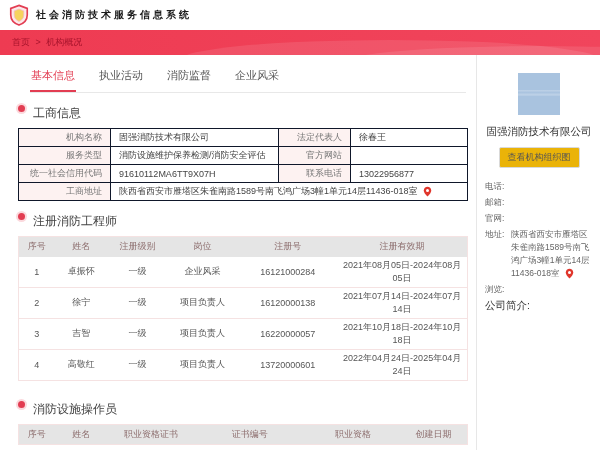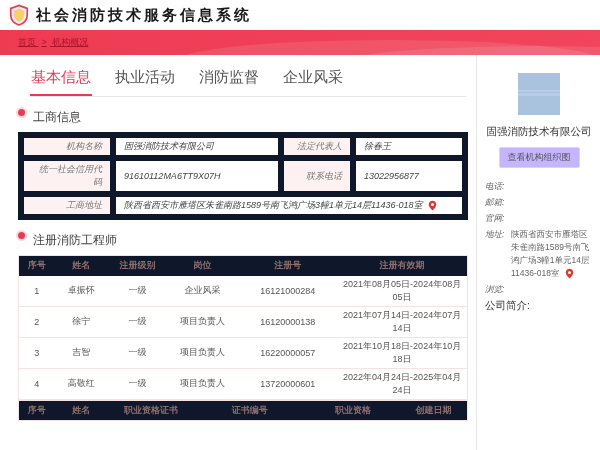--- a/index.html
+++ b/index.html
@@ -3,69 +3,69 @@
 <meta charset="utf-8">
 <style>
   * { margin:0; padding:0; box-sizing:border-box; }
   html,body { width:600px; height:450px; overflow:hidden; background:#f6f6f6;
     font-family:"Liberation Sans","DejaVu Sans",sans-serif; color:#333; }
   .page { width:600px; height:450px; overflow:hidden; background:#fff; }
 
   
   .top-header { height:30px; background:#fff; display:flex; align-items:center; padding-left:8px; }
   .logo { width:22px; height:22px; margin-right:6px; flex:0 0 auto; }
-  .app-title { font-size:15px; font-weight:bold; color:#1a1a1a; letter-spacing:3px; }
+  .app-title { font-size:10px; font-weight:bold; color:#1a1a1a; letter-spacing:3px; }
 
   
   .banner { height:25px; background:linear-gradient(90deg,#ee3b52,#f1455c); position:relative; overflow:hidden; }
   .banner::before { content:""; position:absolute; left:30%; top:10px; width:420px; height:40px;
     border-radius:50%; background:rgba(255,255,255,0.10); }
   .banner::after { content:""; position:absolute; left:55%; top:16px; width:420px; height:40px;
     border-radius:50%; background:rgba(255,255,255,0.10); }
-  .breadcrumb { position:absolute; left:18px; top:6px; font-size:9px; color:#a8142c; z-index:2;text-decoration:underline; }
+  .breadcrumb { position:absolute; left:12px; top:6px; font-size:9px; color:#a8142c; z-index:2; }
   .breadcrumb .crumb { cursor:pointer; }
   .breadcrumb .sep { margin:0 3px; }
 
   
   .content { display:flex; height:395px; background:#fff; }
   .main { width:477px; border-right:1px solid #e7e7e7; padding:0 8px 0 18px; overflow:hidden; }
   .sidebar { width:122px; padding:10px 6px 0 8px; overflow:hidden; }
 
   
   .tabs { display:flex; gap:22px; padding-top:9px; border-bottom:1px solid #e8e8e8; margin-left:12px; margin-right:2px; }
-  .tab { font-size:15px; color:#555; padding:4px 1px 7px; cursor:pointer; }
+  .tab { font-size:11px; color:#555; padding:4px 1px 7px; cursor:pointer; }
   .tab.active { color:#e23d52; border-bottom:2px solid #e23d52; }
 
   
   .section-title { display:flex; align-items:flex-start; font-size:12px; color:#444; margin:12px 0 6px 0; }
   .bullet { width:7px; height:7px; border-radius:50%; background:#e23d52; box-shadow:0 0 0 2px #fbd9dd; margin-right:8px; flex:0 0 auto; }
 
   
   table { border-collapse:collapse; width:100%; font-size:9px; color:#444; }
-  .biz-table th, .biz-table td { border:6px solid #0f172a; height:14px; padding:2px 8px; font-weight:normal;font-style:italic; }
+  .biz-table th, .biz-table td { border:1px solid #0f172a; height:14px; padding:2px 8px; font-weight:normal; }
   .biz-table th { background:#fdf2f1; color:#777; text-align:right; width:92px; }
   .biz-table th.lbl2 { width:72px; }
   .biz-table td { background:#fff; text-align:left; }
   .biz-table td.val1 { width:168px; }
 
-  .list-table th { background:#0f172a; color:#8d6e6e; font-weight:bold; height:20px; padding:2px 4px; }
+  .list-table th { background:#e5e5e5; color:#8d6e6e; font-weight:normal; height:20px; padding:2px 4px; }
   .list-table td { height:20px; padding:2px 4px; border-bottom:1px solid #f5e2e2; text-align:center; color:#555; }
   .list-table { border:1px solid #f5e2e2; }
 
   .pin { vertical-align:middle; margin-left:3px; cursor:pointer; }
 
   
   .company-photo { width:42px; height:42px; margin:8px auto 10px; background:#a9c3df;
     background-image:linear-gradient(180deg,transparent 40%,rgba(255,255,255,0.25) 42%,transparent 46%,rgba(255,255,255,0.25) 52%,transparent 56%); }
   .company-name { font-size:10.5px; color:#333; text-align:center; margin-bottom:8px; }
-  .org-btn { display:block; margin:0 auto 12px; font-size:9px; color:#555; background:#c4b5fd;
+  .org-btn { display:block; margin:0 auto 12px; font-size:9px; color:#555; background:#eab308;
     border:1px solid #d9d9d9; border-radius:2px; padding:3px 8px; cursor:pointer;
     font-family:"Liberation Sans","DejaVu Sans",sans-serif; }
   .info-row { display:flex; font-size:8.5px; color:#666; line-height:13px; margin-bottom:3px; }
-  .info-label { flex:0 0 26px;font-style:italic; }
+  .info-label { flex:0 0 26px; }
   .info-value { flex:1; word-break:break-all; }
   .profile-label { font-size:10.5px; color:#333; }
 </style>
 </head>
 <body>
 
 <div class="page">
 
   <div class="top-header">
     <svg class="logo" viewBox="0 0 24 24">
@@ -98,20 +98,26 @@
         <span class="bullet"></span>
         <span>工商信息</span>
       </div>
       <table class="biz-table">
         <tbody>
             <tr>
           <th>机构名称</th>
           <td class="val1">固强消防技术有限公司</td>
           <th class="lbl2">法定代表人</th>
           <td>徐春王</td>
+        </tr>
+        <tr>
+          <th>服务类型</th>
+          <td class="val1">消防设施维护保养检测/消防安全评估</td>
+          <th class="lbl2">官方网站</th>
+          <td></td>
         </tr>
         <tr>
           <th>统一社会信用代码</th>
           <td class="val1">91610112MA6TT9X07H</td>
           <th class="lbl2">联系电话</th>
           <td>13022956877</td>
         </tr>
         <tr>
           <th>工商地址</th>
           <td colspan="3">
@@ -169,20 +175,24 @@
             <td>4</td>
             <td>高敬红</td>
             <td>一级</td>
             <td>项目负责人</td>
             <td>13720000601</td>
             <td>2022年04月24日-2025年04月24日</td>
           </tr>
         </tbody>
       </table>
 
+      <div class="section-title" style="margin-top:20px">
+        <span class="bullet"></span>
+        <span>消防设施操作员</span>
+      </div>
       <table class="list-table">
         <thead>
           <tr>
             <th style="width:8%">序号</th>
             <th style="width:12%">姓名</th>
             <th style="width:19%">职业资格证书</th>
             <th style="width:25%">证书编号</th>
             <th style="width:21%">职业资格</th>
             <th style="width:15%">创建日期</th>
           </tr>

